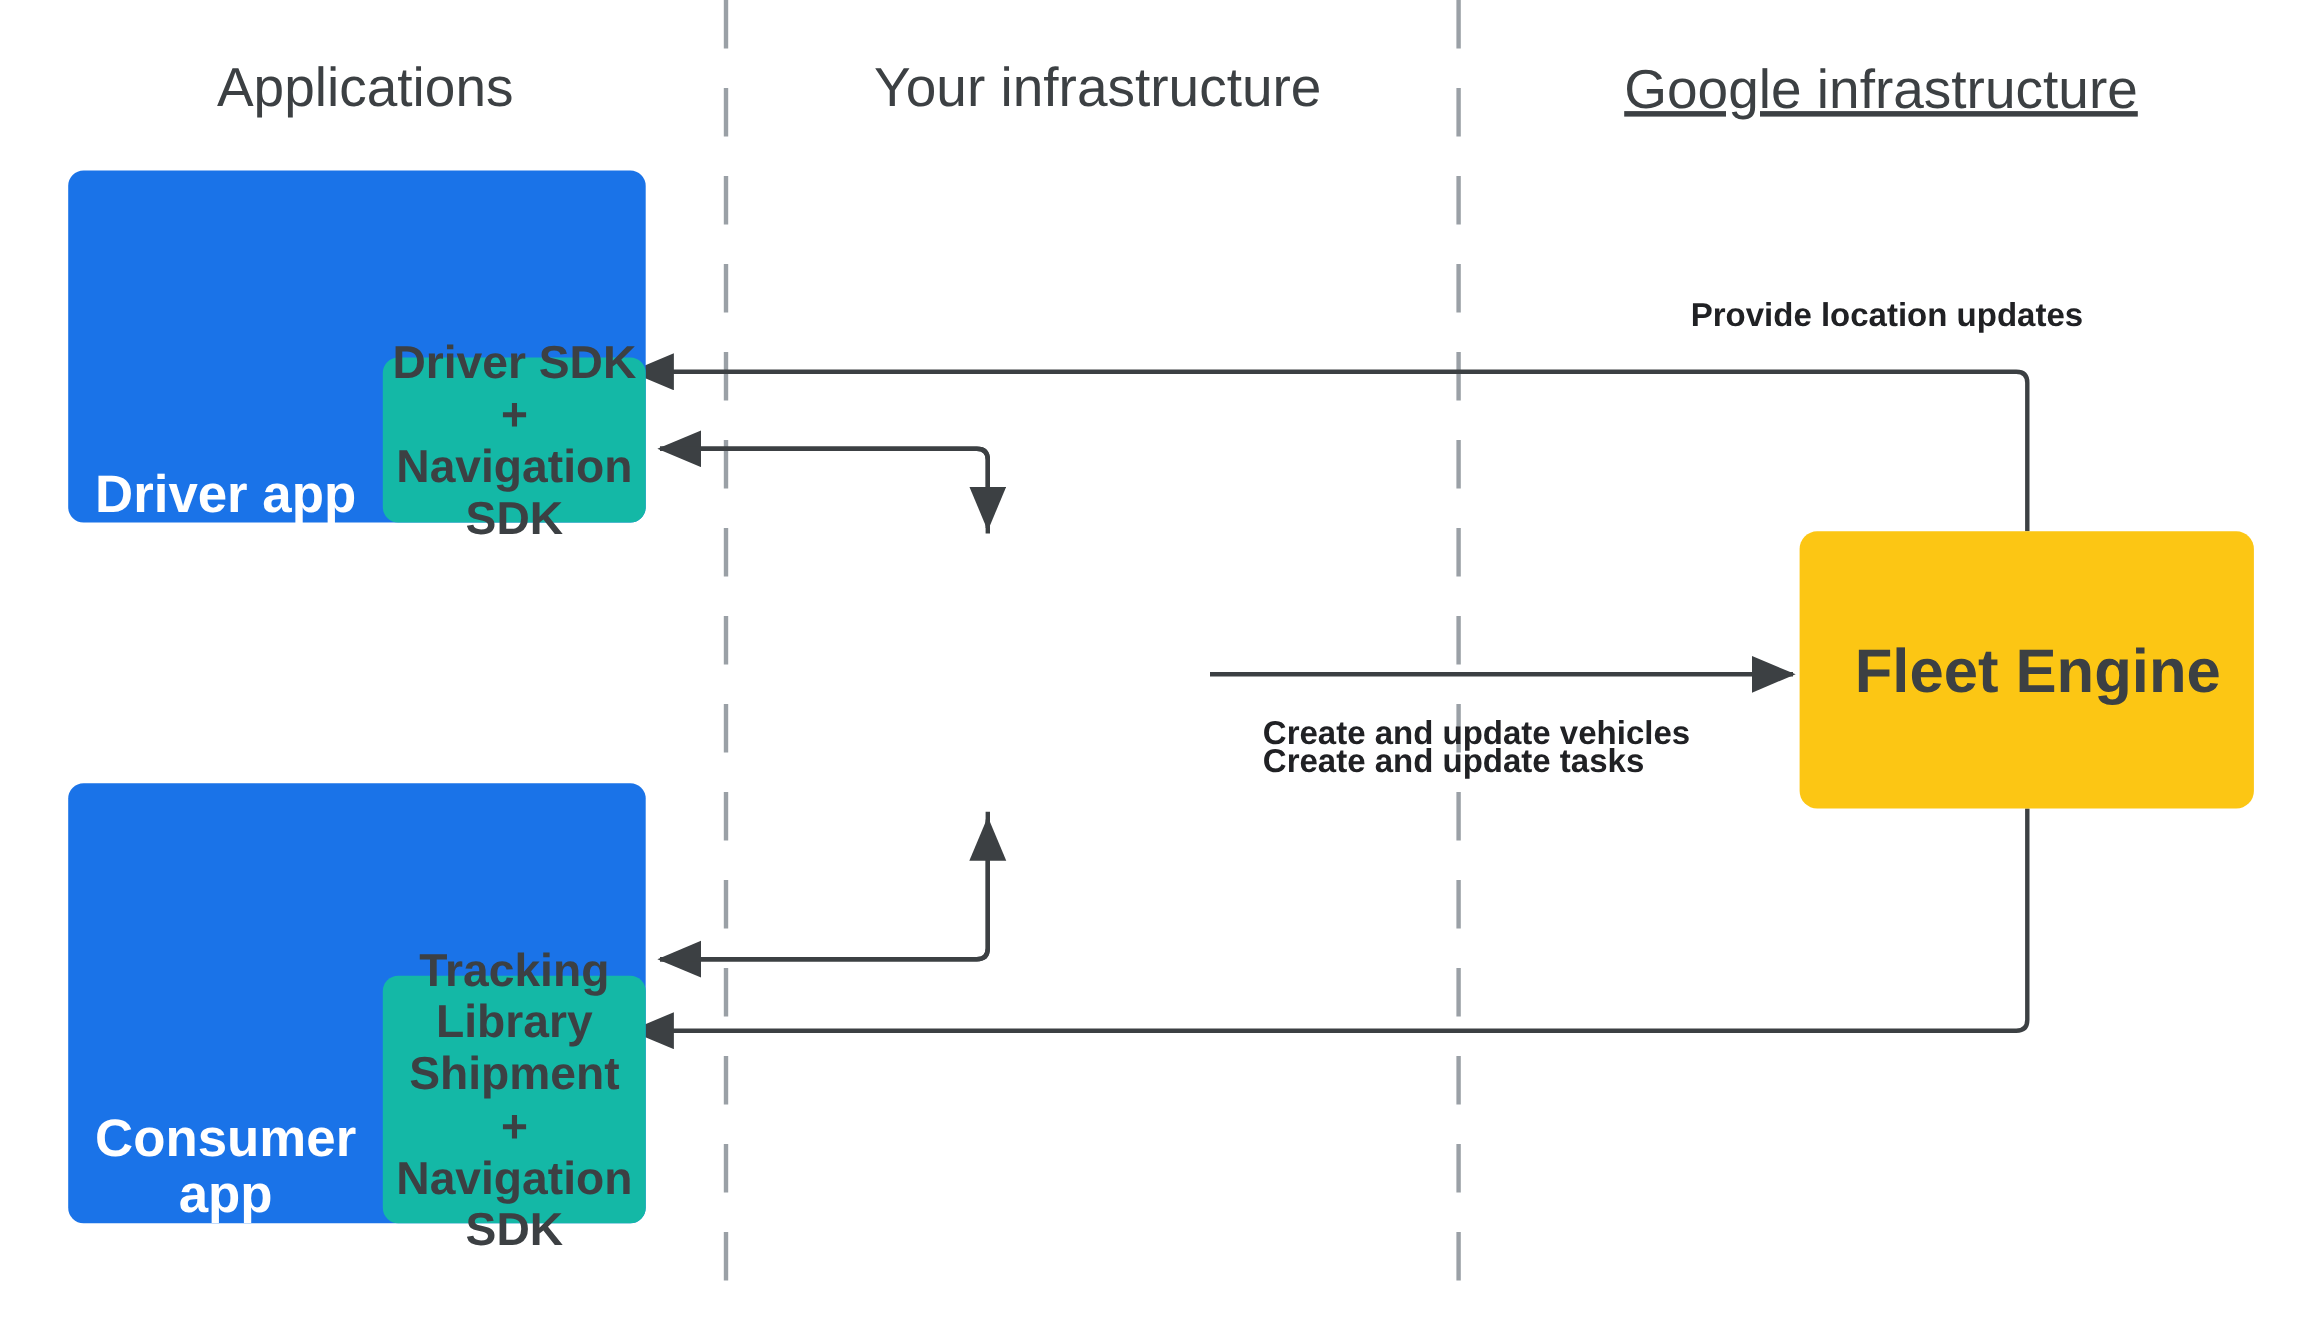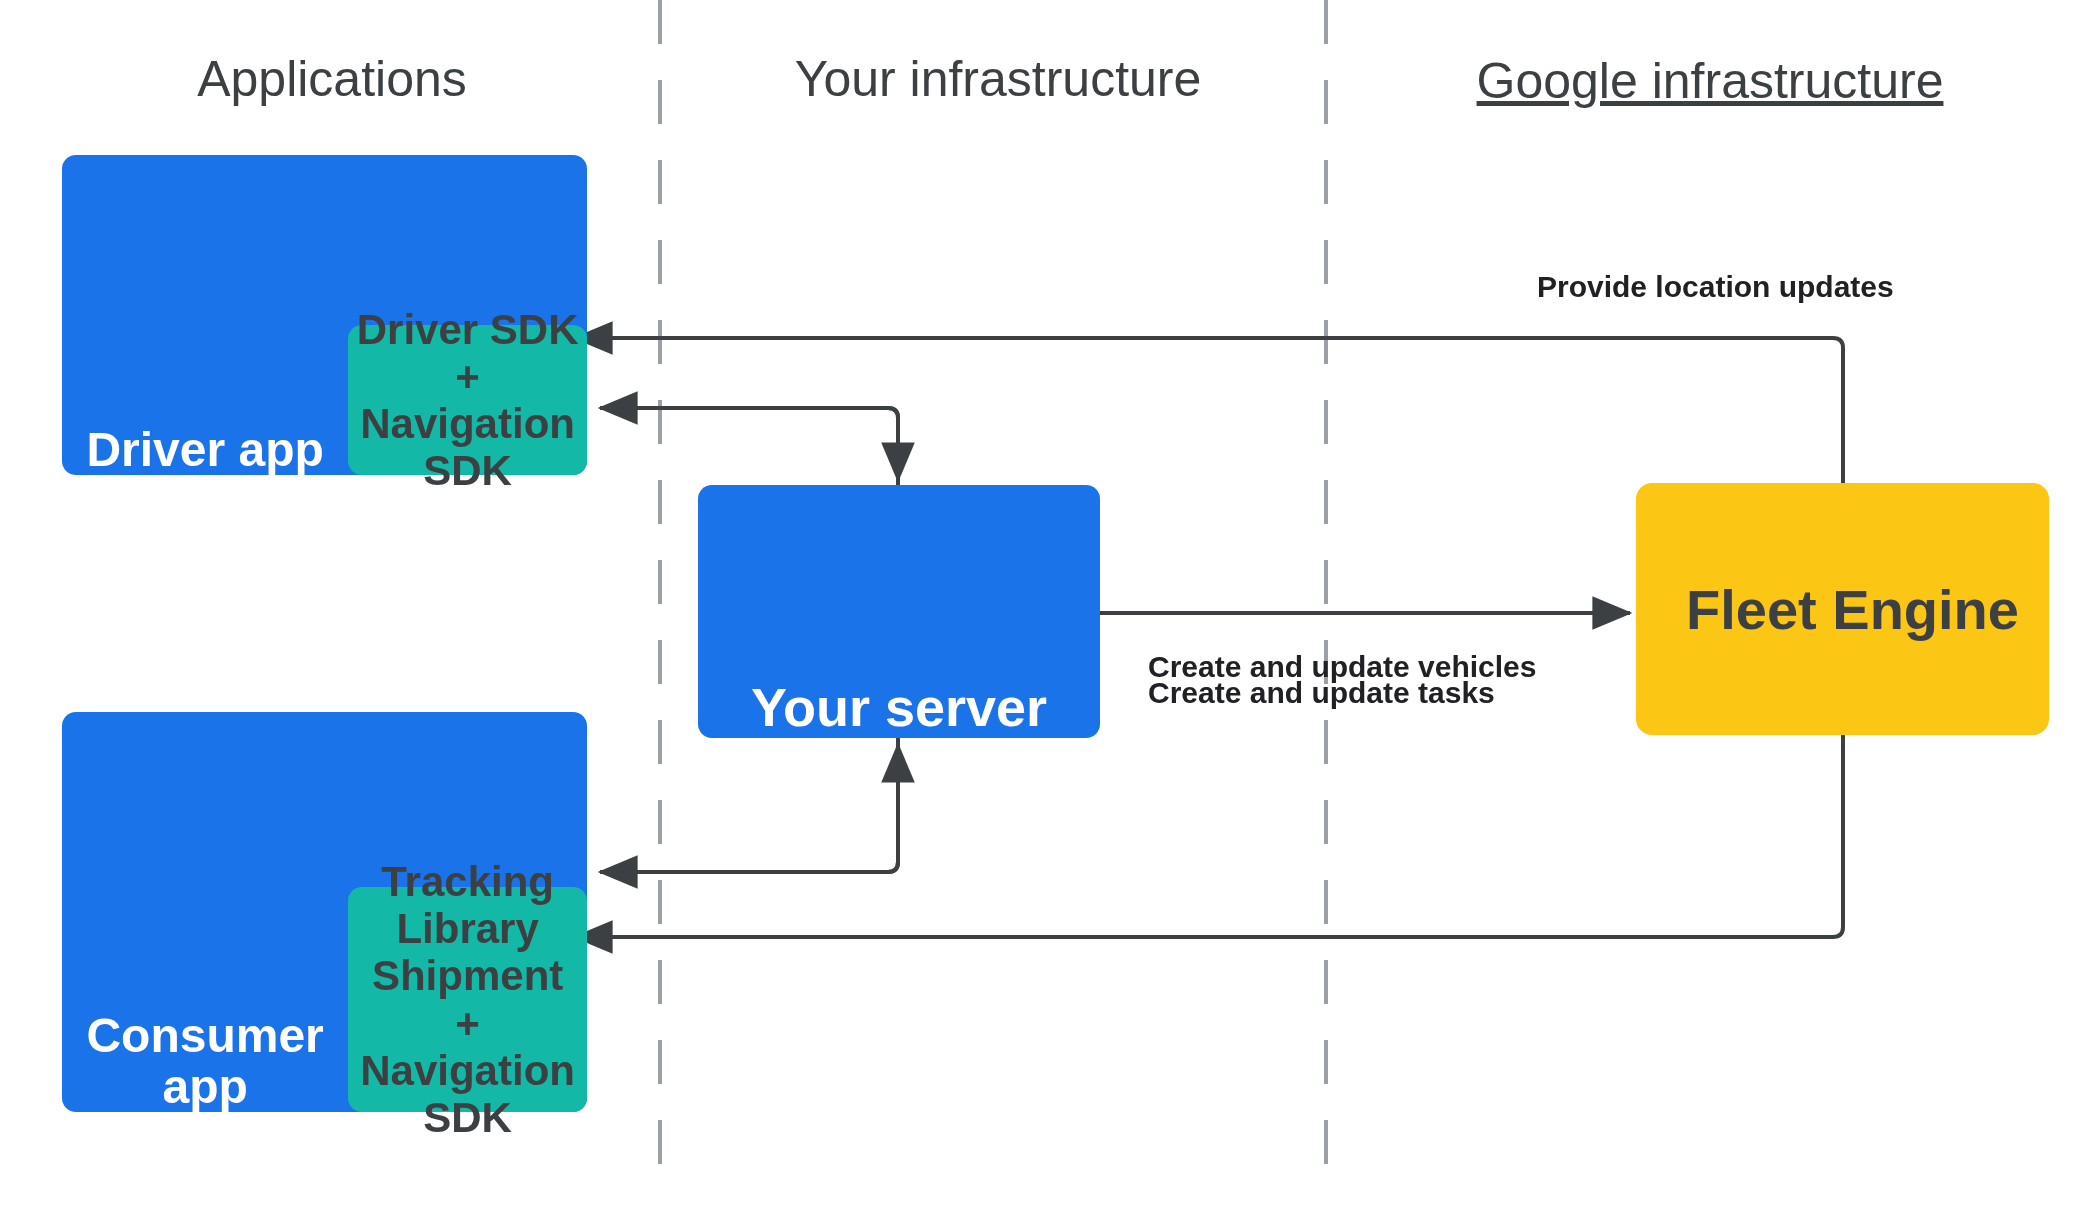--- a/index.html
+++ b/index.html
@@ -101,23 +101,20 @@
   <div class="node blue-box" style="left:62px;top:712px;width:525px;height:400px;padding-top:18px;">
     <div class="app-title">Consumer app</div>
     <div class="yellow-box" style="width:438px;height:225px;margin-top:12px;display:flex;flex-direction:column;
                 align-items:center;justify-content:center;">
       <div class="sdk-label">Tracking Library</div>
       <div class="sdk-label">Shipment</div>
       <div class="sdk-label">+ Navigation SDK</div>
     </div>
   </div>
 
-  <div class="node blue-box" style="left:698px;top:485px;width:402px;height:253px;justify-content:center;">
-    <div class="server-label">Your server</div>
-  </div>
 
   <div class="fleet-box" style="position:absolute;left:1636px;top:483px;width:413px;height:252px;">
     <div class="fleet-label">Fleet Engine</div>
   </div>
 
   <div class="edge-label" style="left:1537px;top:270px;">
     <span>Provide location updates</span>
   </div>
 
   <div class="edge-label" style="left:1148px;top:650px;">

